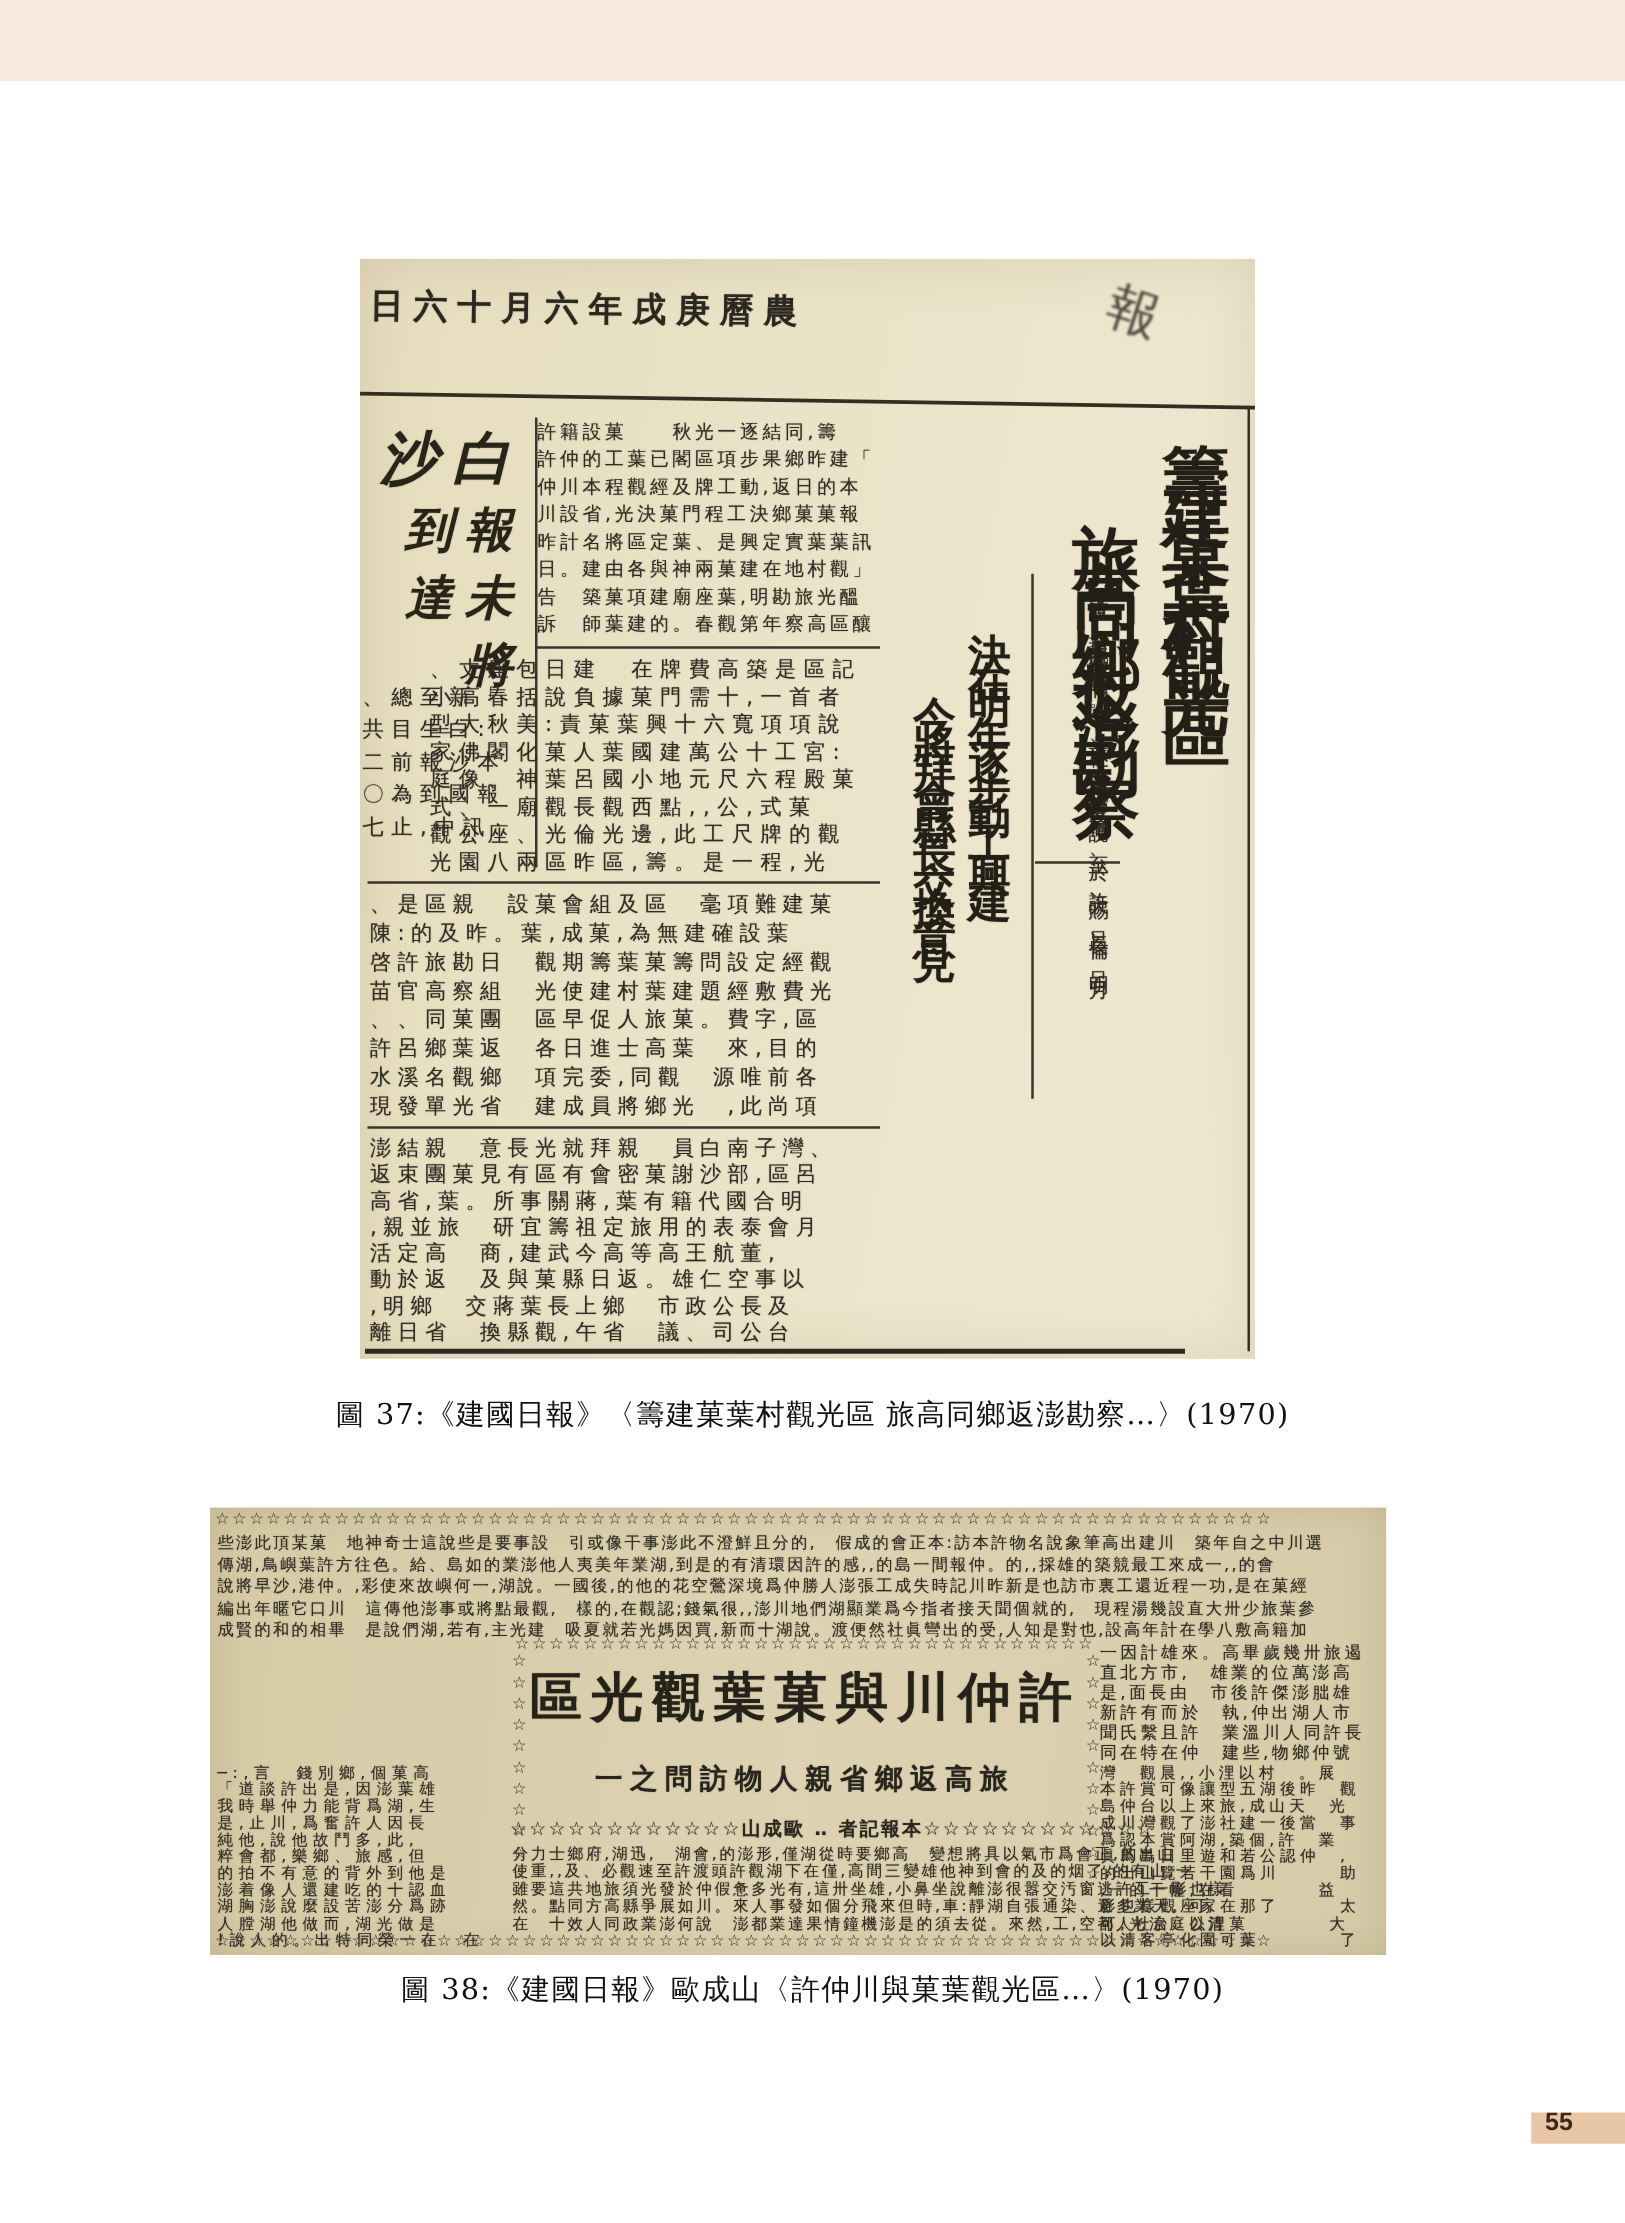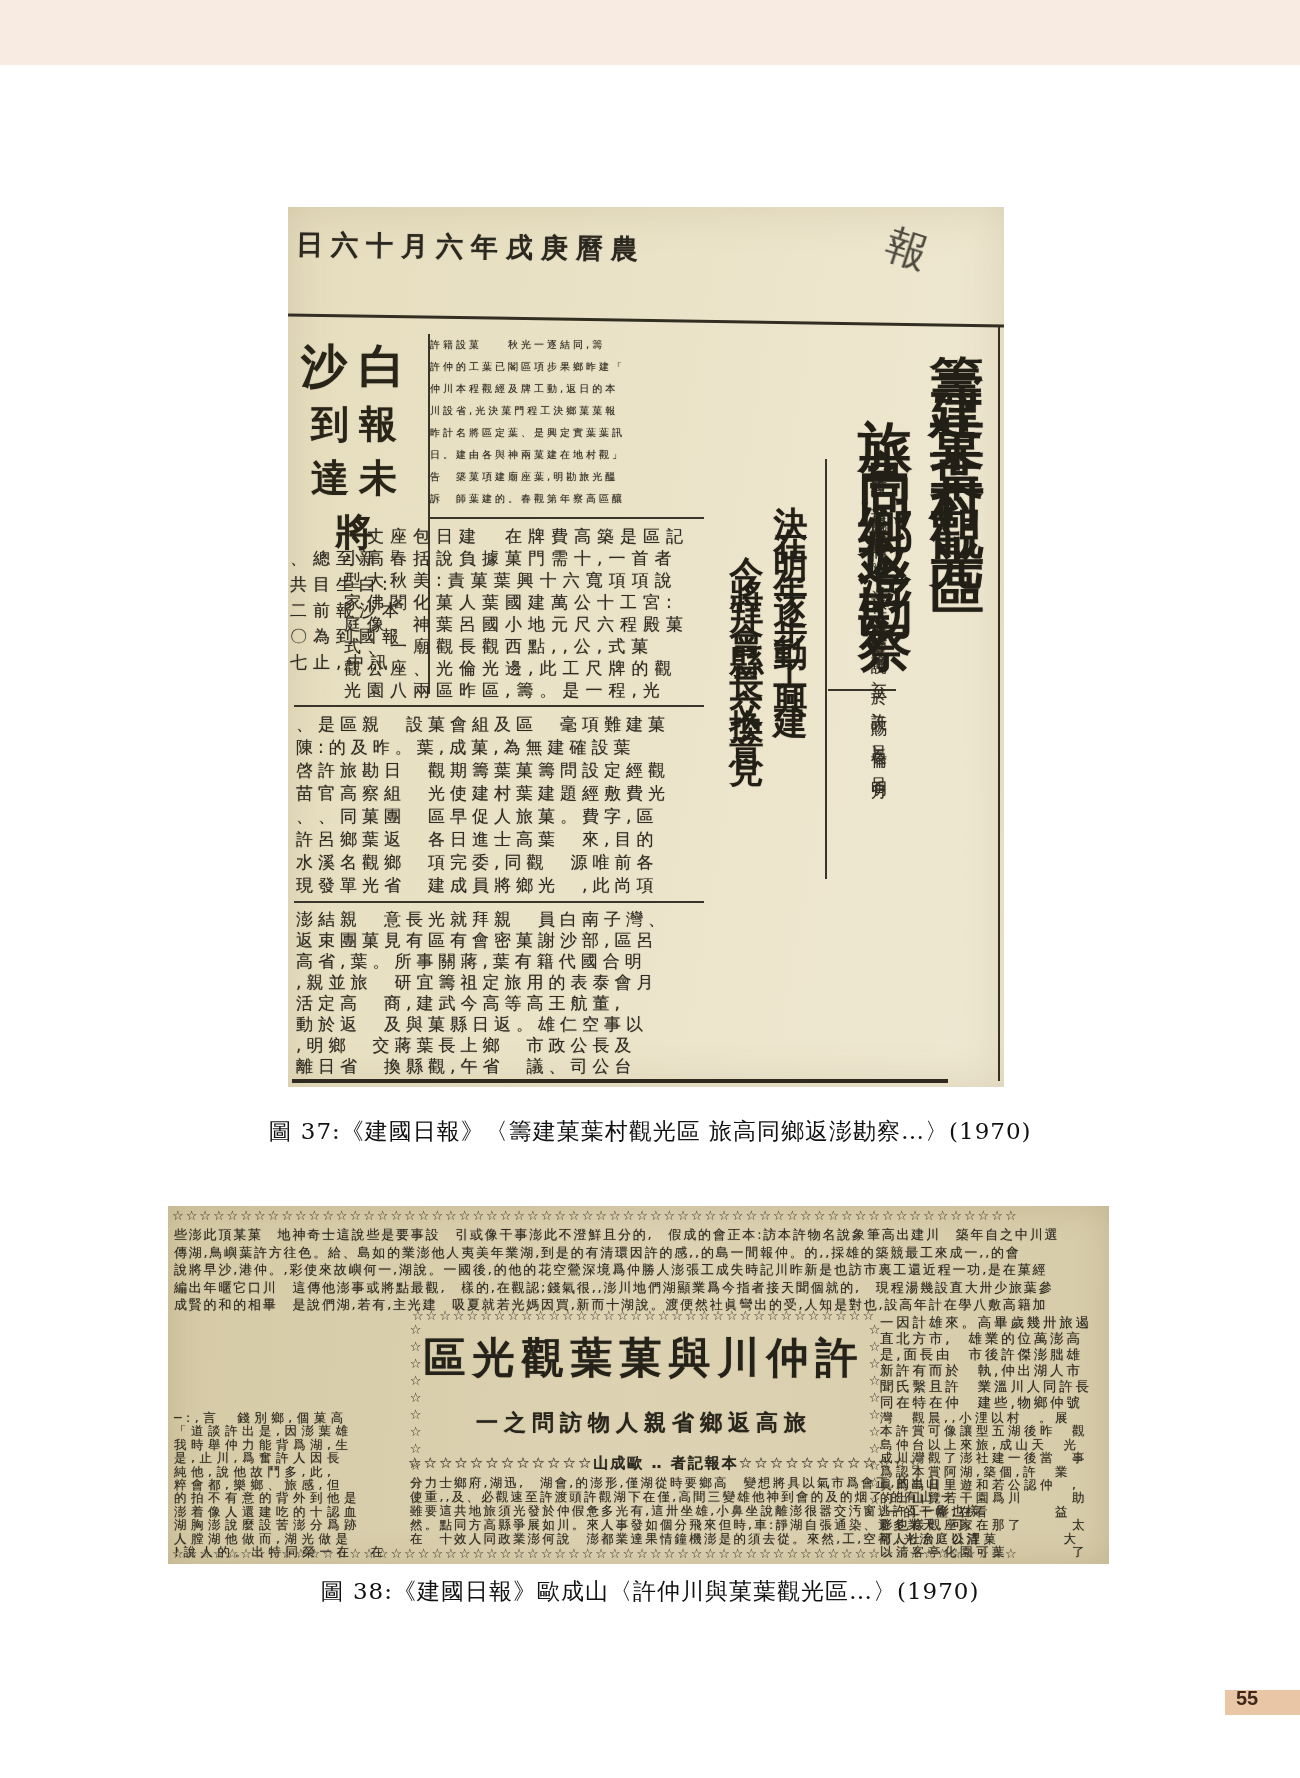--- a/index.html
+++ b/index.html
@@ -22,29 +22,29 @@
   #c1-rule-top{left:0;top:112px;width:716px;transform:rotate(0.9deg);height:3px;background:#332e22;}
   #c1-rule-sec1{left:140px;top:310px;width:276px;}
   #c1-rule-sec2{left:6px;top:498px;width:410px;}
   #c1-rule-sec3{left:6px;top:694px;width:410px;}
   #c1-rule-bottom{left:4px;top:872px;width:656px;height:4px;background:#2e2a1f;}
   #c1-vrule-left{left:140px;top:127px;width:2px;height:360px;background:#3a352a;}
   #c1-vrule-frag{left:537px;top:252px;width:2px;height:420px;background:#3a352a;}
   #c1-vrule-right{left:710px;top:118px;width:2px;height:756px;background:#35301f;}
   #c1-rule-frag{left:540px;top:482px;width:68px;}
   
-  #c1-side-title{left:10px;top:128px;width:122px;text-align:center;font-weight:bold;color:#282418;}
+  #c1-side-title{left:10px;top:128px;width:122px;text-align:right;font-weight:bold;color:#282418;font-style:italic;}
   #c1-side-title div{line-height:54px;font-size:38px;letter-spacing:10px;white-space:pre;}
   #c1-side-title div:first-child{font-size:46px;letter-spacing:12px;line-height:62px;}
   #c1-side-note{left:2px;top:338px;width:140px;}
   #c1-side-note div{font-size:17px;letter-spacing:6px;line-height:26px;white-space:pre;color:#2f2b22;}
   
   .grid div{white-space:pre;color:#302c23;}
   #c1-body1{left:142px;top:127px;width:276px;}
-  #c1-body1 div{font-size:10px;letter-spacing:3px;line-height:22px;}
+  #c1-body1 div{font-size:15px;letter-spacing:3px;line-height:22px;}
   #c1-body2{left:8px;top:318px;width:410px;margin-left:48px;}
   #c1-body2 div{font-size:17px;letter-spacing:6px;line-height:22px;}
   #c1-body3{left:8px;top:506px;width:410px;}
   #c1-body3 div{font-size:17px;letter-spacing:5px;line-height:23px;}
   #c1-body4{left:8px;top:702px;width:410px;}
   #c1-body4 div{font-size:17px;letter-spacing:5px;line-height:21px;}
   
   #c1-frag{left:540px;top:252px;width:66px;height:620px;
            writing-mode:vertical-rl;text-orientation:upright;
            font-size:16px;letter-spacing:4px;line-height:30px;color:#302c23;}

